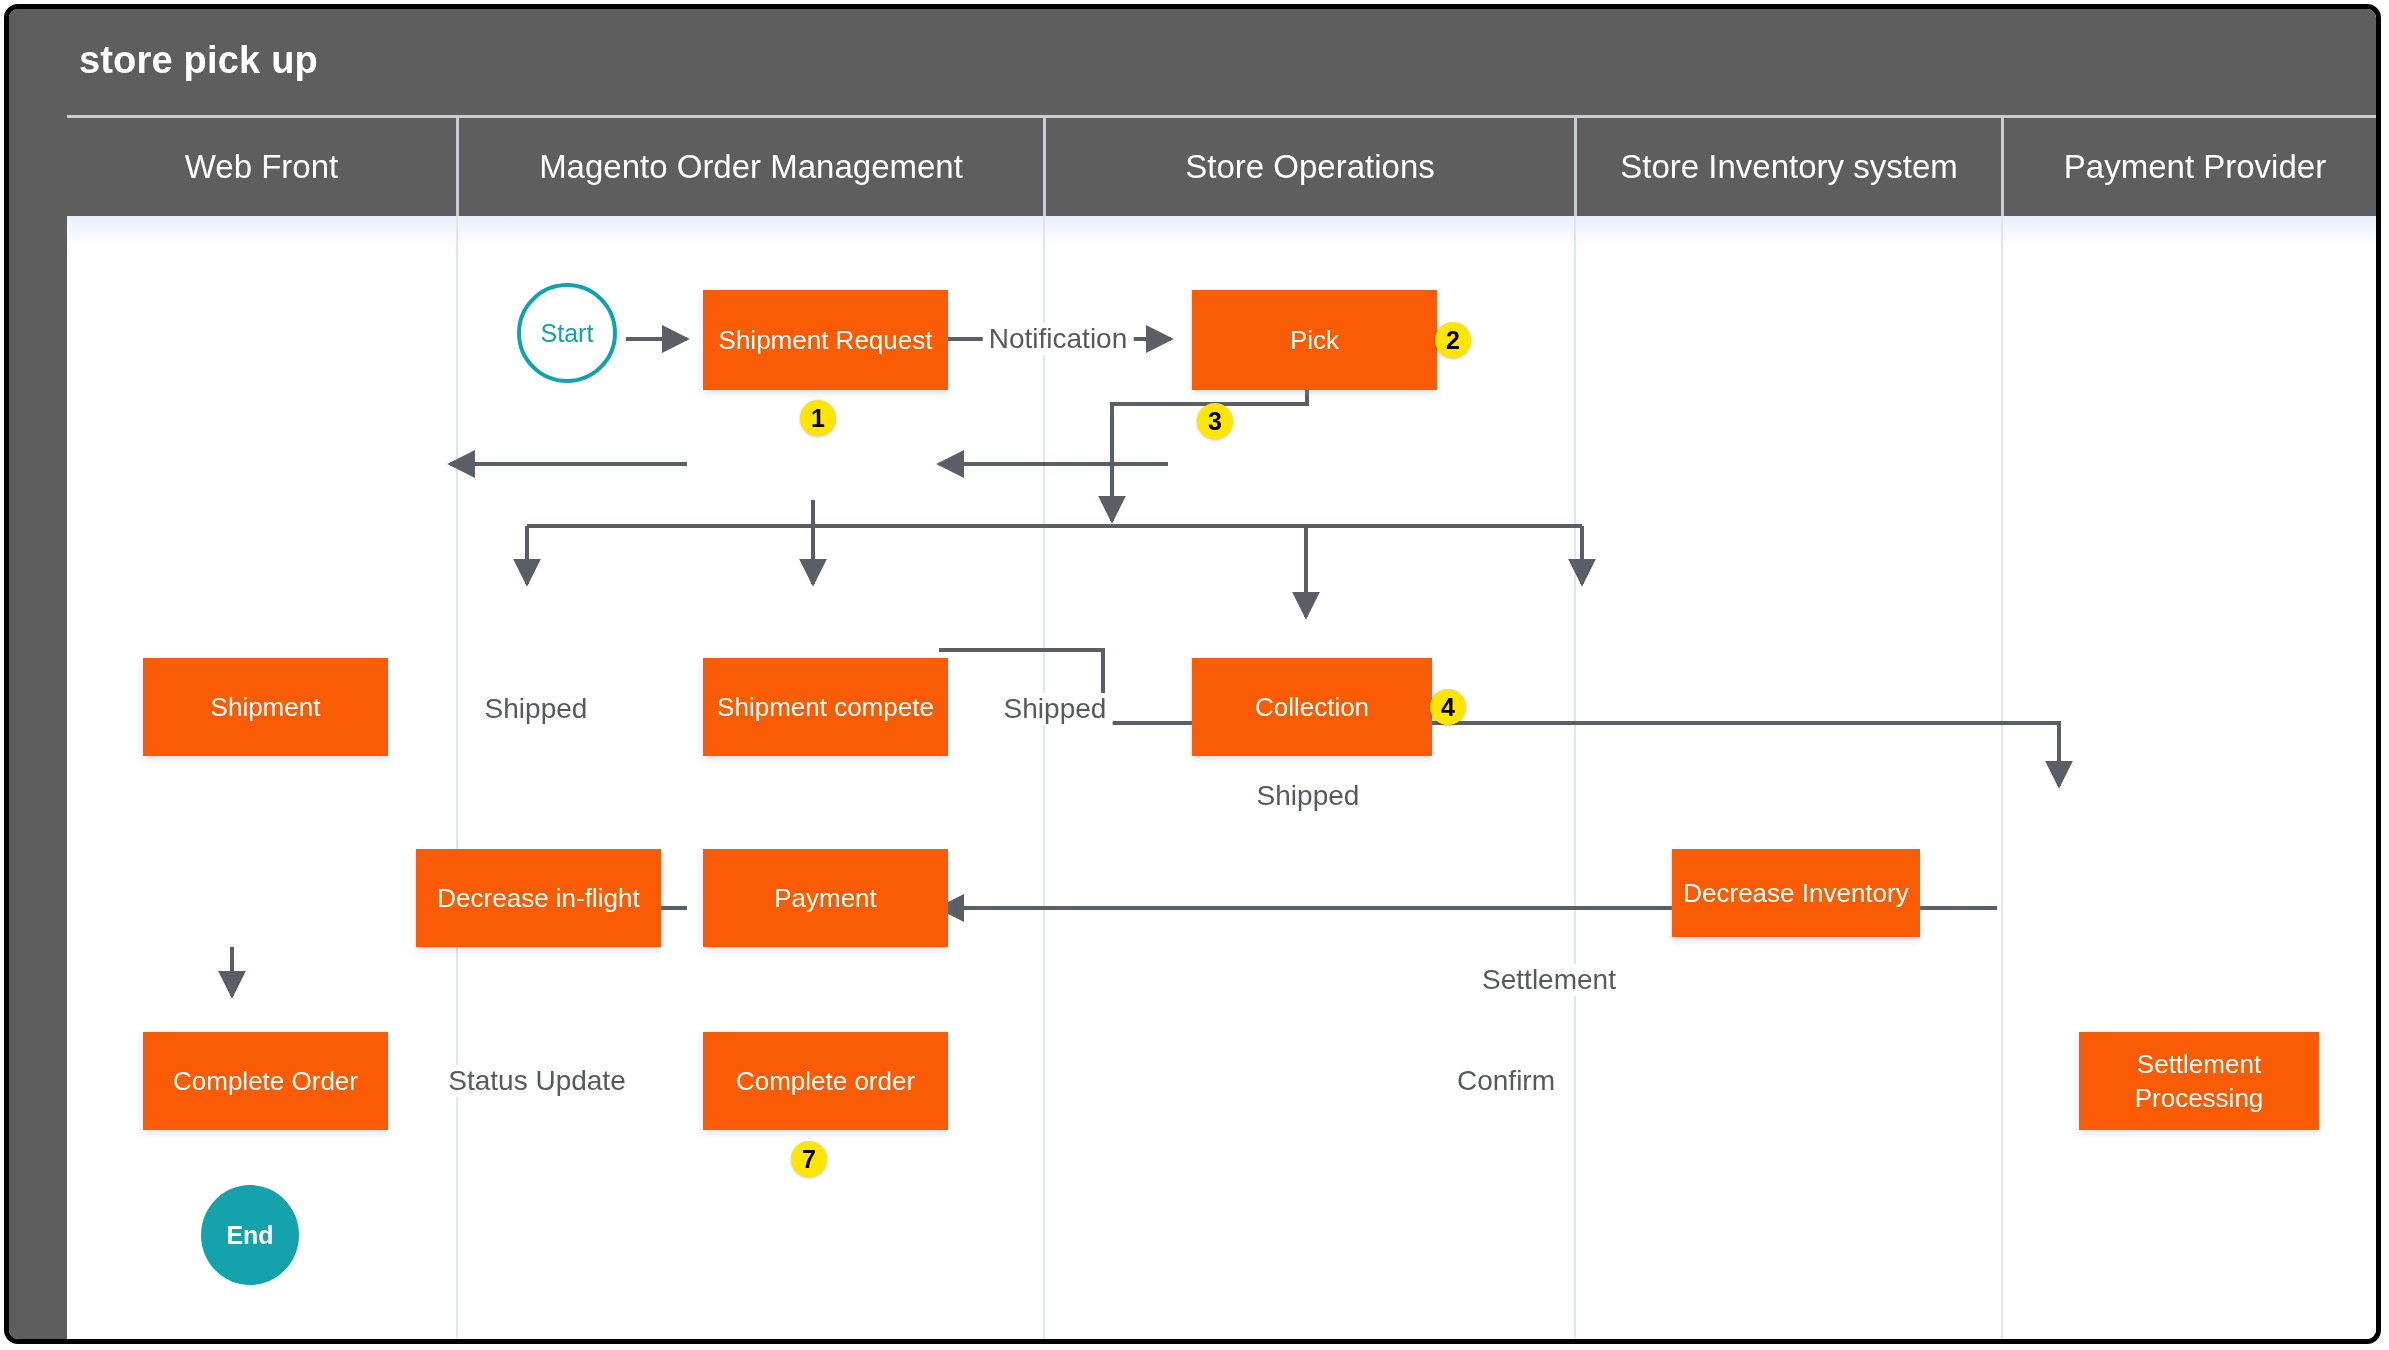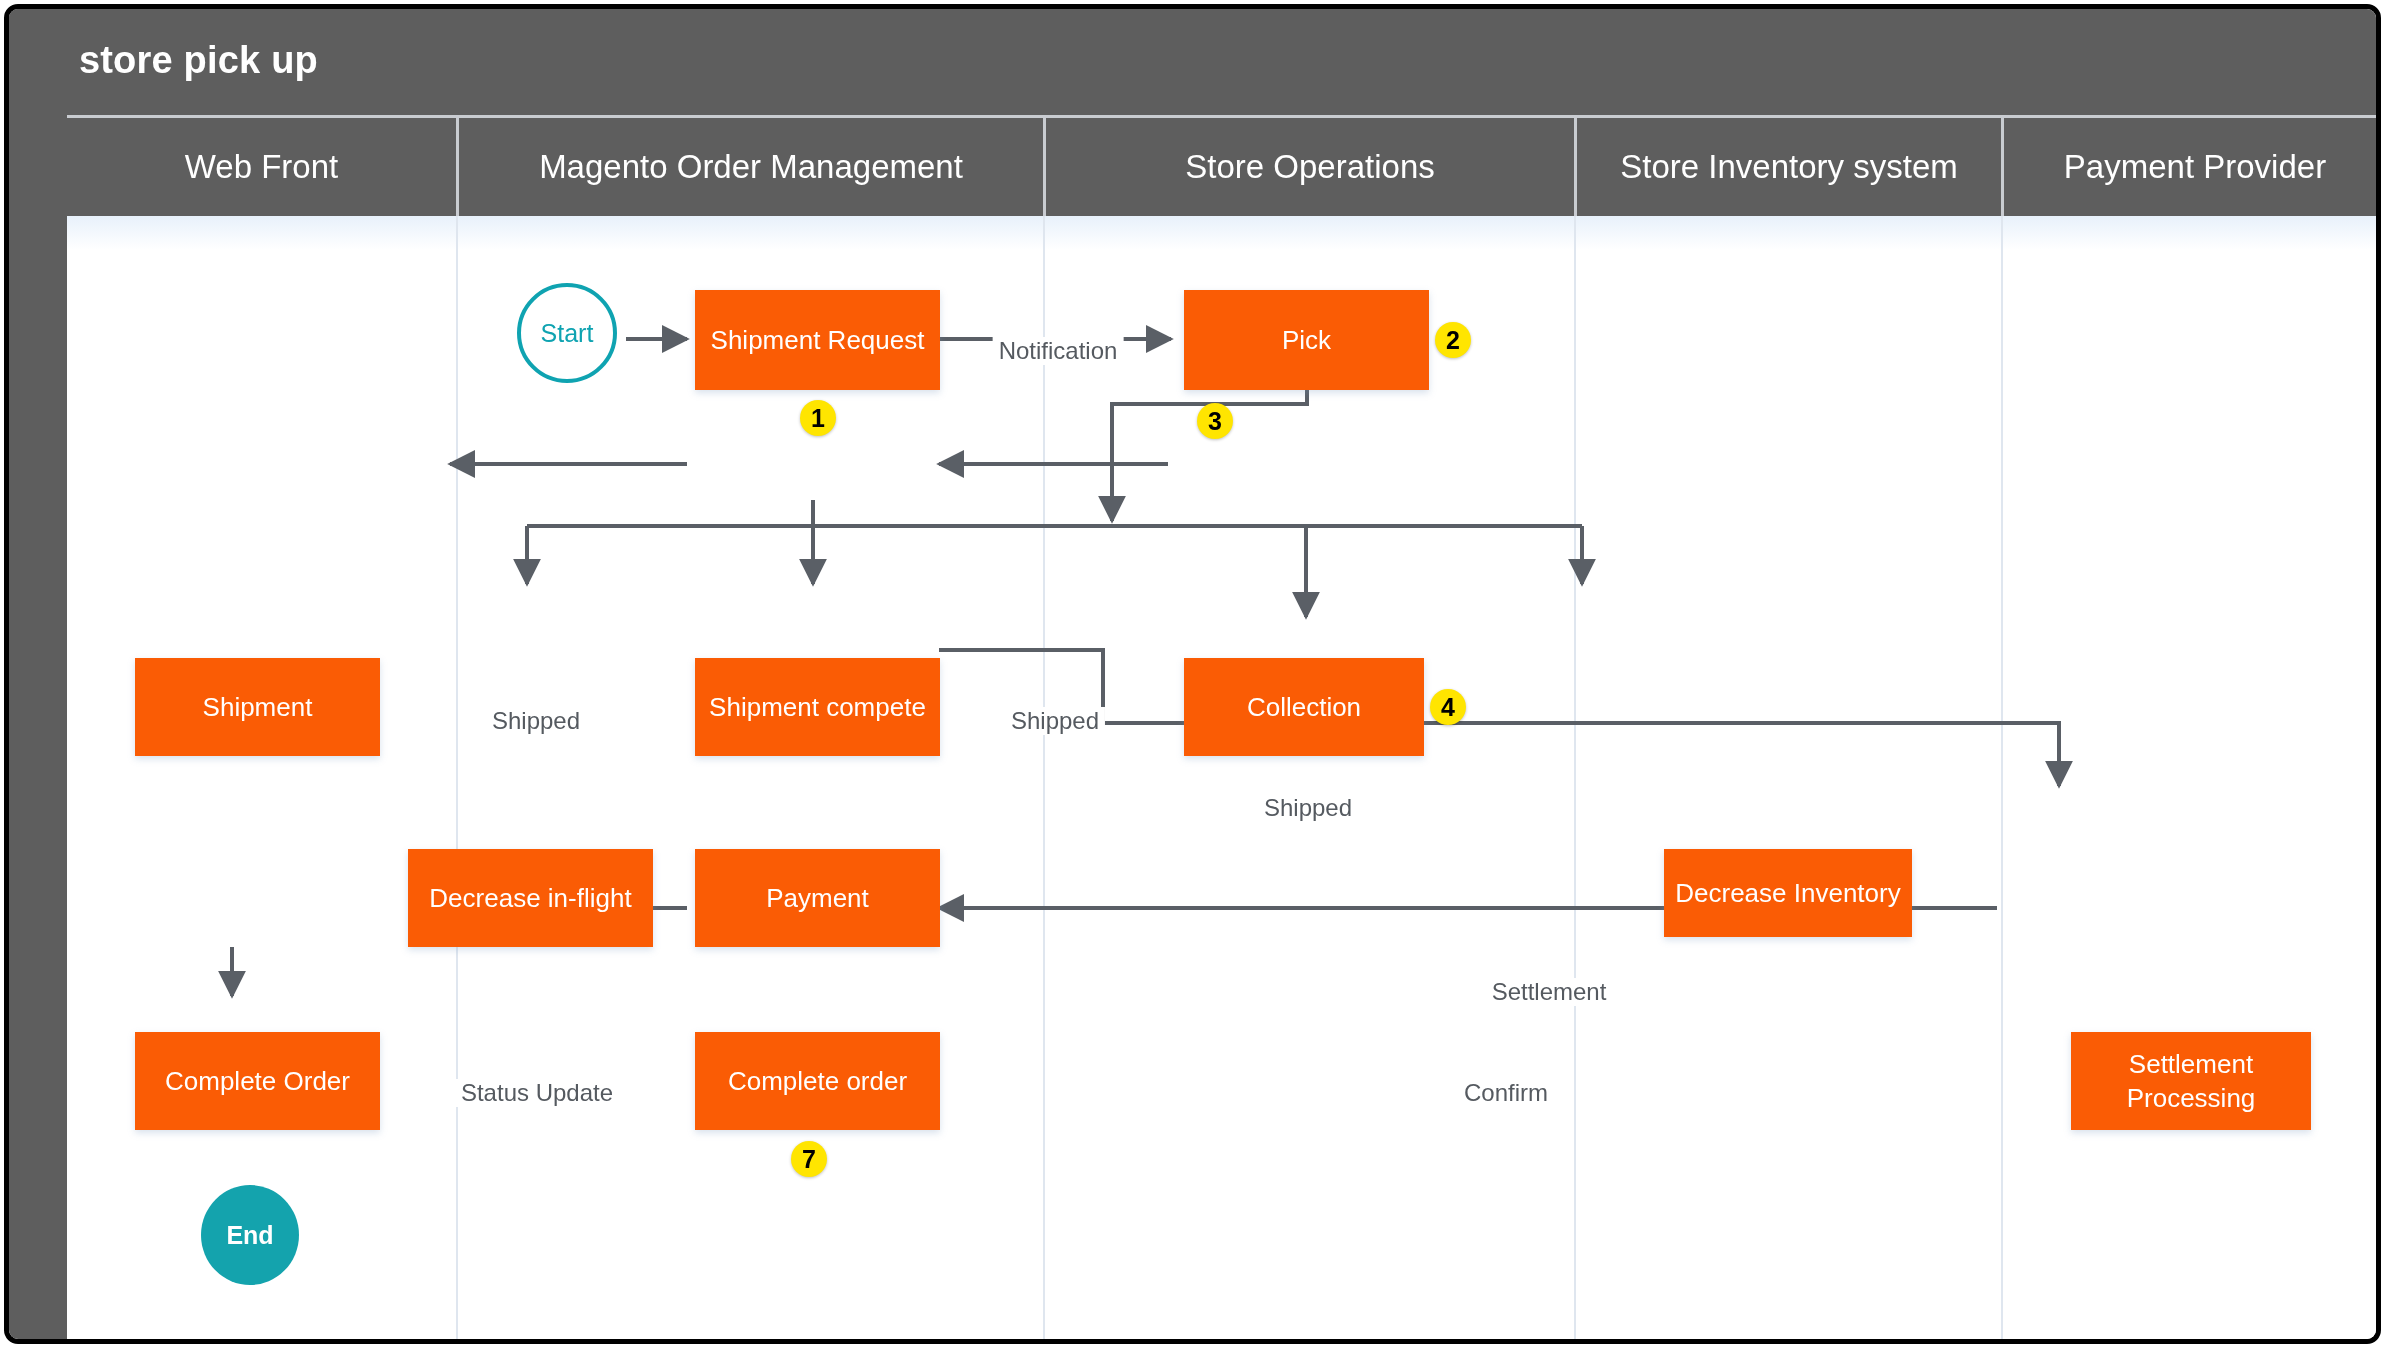--- a/index.html
+++ b/index.html
@@ -81,20 +81,21 @@
     position:absolute;
     background:#fa5c05;
     color:#ffffff;
     display:flex;align-items:center;justify-content:center;
     text-align:center;
     font-size:26px;
     line-height:1.32;
     box-sizing:border-box;
     box-shadow:0 3px 7px rgba(120,150,190,.28);
     padding:2px 6px;
+    margin-left:8px;
   }
   .term{
     position:absolute;
     display:flex;align-items:center;justify-content:center;
     border-radius:50%;
     font-size:25px;
     box-sizing:border-box;
   }
   .term.start{
     background:#ffffff;
@@ -112,26 +113,25 @@
     background:#ffe500;
     color:#000000;
     display:flex;align-items:center;justify-content:center;
     font-size:25px;font-weight:bold;
     box-shadow:0 1px 3px rgba(0,0,0,.25);
   }
   
   .edge-label{
     position:absolute;
     color:#555a60;
-    font-size:24px;
+    font-size:28px;
     background:#ffffff;
     padding:0 6px;
     white-space:nowrap;
     transform:translate(-50%,-50%);
-    margin-top:12px;
   }
 </style>
 </head>
 <body>
 
 <div id="root">
   <div id="frame">
 
     <div id="title-bar">
       <div id="title-text">In store pick up</div>

